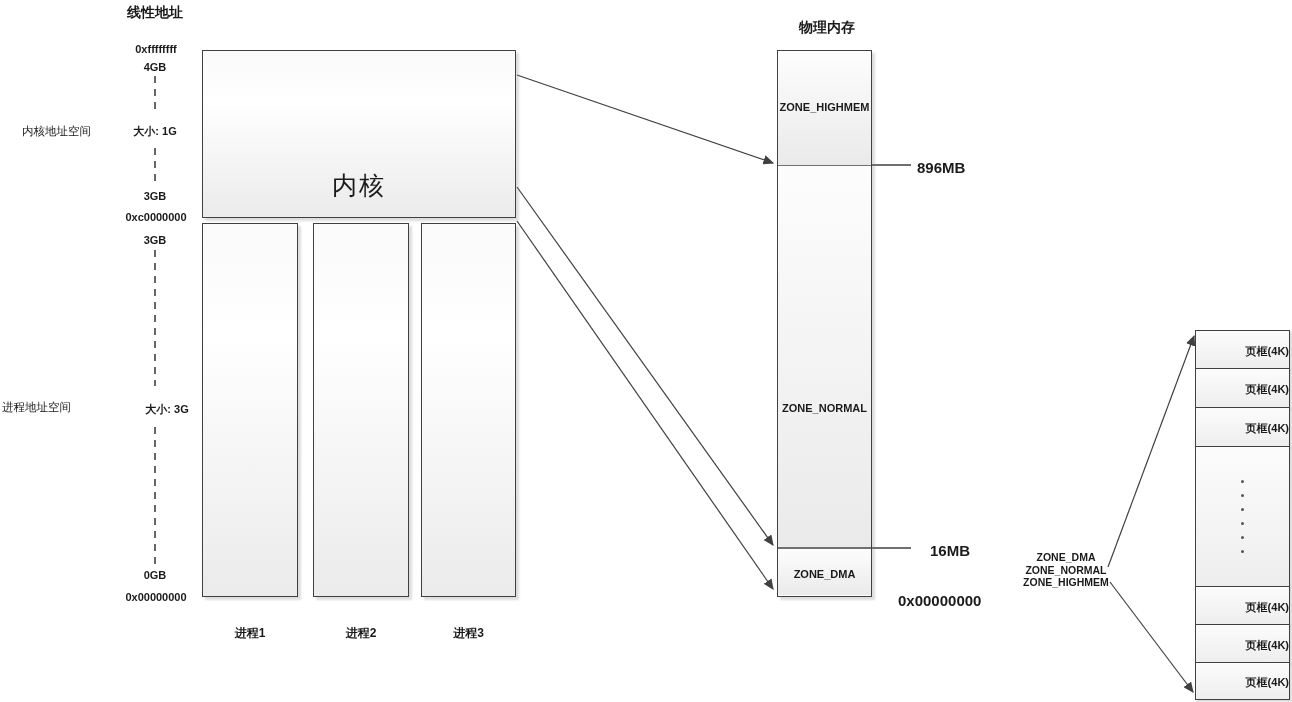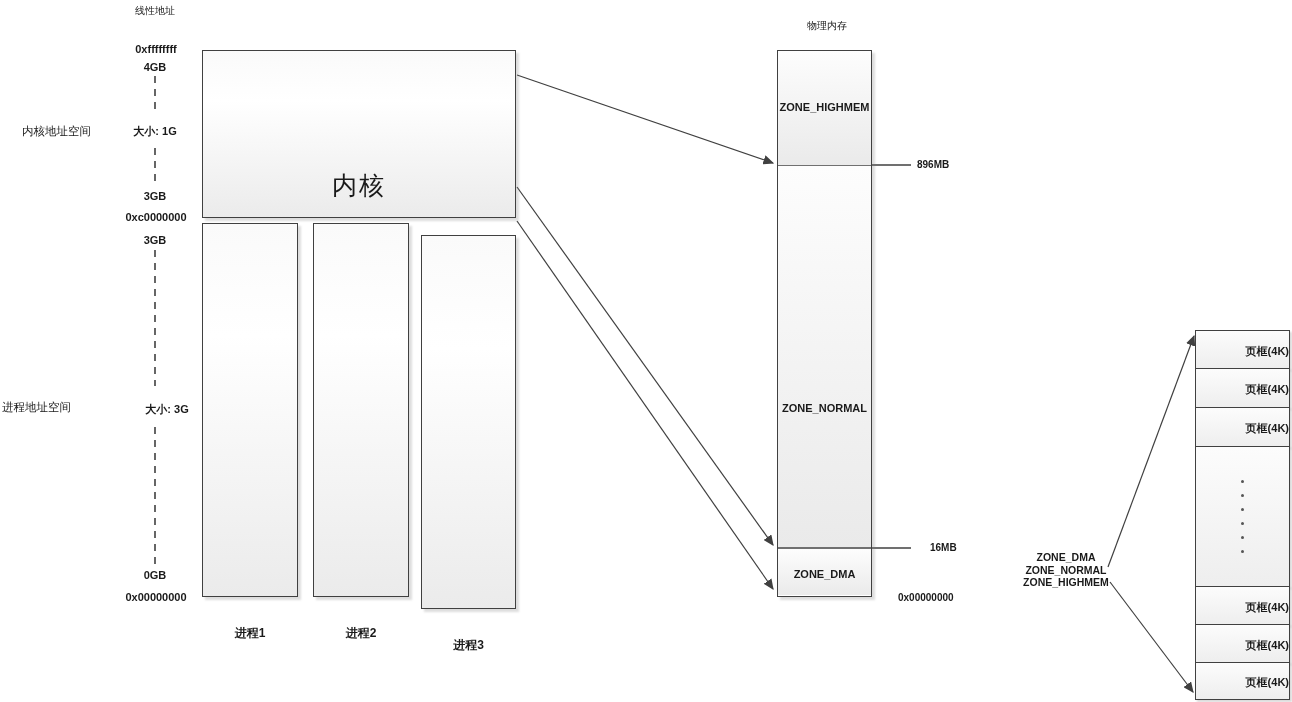--- a/index.html
+++ b/index.html
@@ -4,40 +4,40 @@
 <style>
   * { margin:0; padding:0; box-sizing:border-box; }
   html,body { background:#ffffff; }
   body { font-family:"Liberation Sans","DejaVu Sans",sans-serif; color:#1a1a1a; }
   #canvas {
     position:relative; width:1292px; height:702px; background:#ffffff;
     overflow:hidden;
   }
   .lbl { position:absolute; white-space:nowrap; }
   .ctr { transform:translateX(-50%); text-align:center; }
-  .title { font-size:10px; font-weight:400; }
+  .title { font-size:14px; font-weight:700; }
   .addr  { font-size:11px; font-weight:700; }
   .side  { font-size:11.5px; font-weight:400; }
   .vbox {
     position:absolute;
     border:1.3px solid #404040;
     background:linear-gradient(to bottom,#fafafa 0%,#ffffff 30%,#ebebeb 100%);
     box-shadow:3px 3px 2px rgba(120,120,120,0.25);
   }
   .vbox .boxlabel {
     position:absolute; left:0; right:0; text-align:center;
   }
   .kernel-label { font-size:25px; font-weight:400; letter-spacing:2px; }
   .proc-label   { font-size:12px; font-weight:700; }
   .zone-label   { font-size:11px; font-weight:700; }
   .frame-label  { font-size:11px; font-weight:700; }
   .physbox { background:none; }
   .zone-region { position:absolute; left:0; right:0;
     background:linear-gradient(to bottom,#fdfdfd 0%,#eaeaea 100%); }
-  .memlbl { font-size:10px; font-weight:700; }
+  .memlbl { font-size:15px; font-weight:700; }
   .zonelist { font-size:10.5px; font-weight:700; line-height:12.5px; text-align:center; }
   .framebox {
     position:absolute; left:1195px; width:95px;
     border:1.2px solid #404040;
     background:linear-gradient(to bottom,#fcfcfc 0%,#eeeeee 100%);
     box-shadow:2px 2px 2px rgba(130,130,130,0.3);
   }
   .framebox .boxlabel { position:absolute; left:0; right:0; text-align:right; }
   .dotcol { display:flex; flex-direction:column; align-items:center;
     justify-content:center; height:100%; gap:11px; }
@@ -99,21 +99,21 @@
   <div class="vbox" style="left:202px; top:50px; width:314px; height:168px;">
     <div class="boxlabel kernel-label" style="top:118px;">内核</div>
   </div>
 
   <div class="vbox" style="left:202px; top:223px; width:96px; height:374px;">
     <div class="boxlabel proc-label" style="top:401px;">进程1</div>
   </div>
   <div class="vbox" style="left:313px; top:223px; width:96px; height:374px;">
     <div class="boxlabel proc-label" style="top:401px;">进程2</div>
   </div>
-  <div class="vbox" style="left:421px; top:223px; width:95px; height:374px;margin-top:12px;">
+  <div class="vbox" style="left:421px; top:223px; width:95px; height:374px;">
     <div class="boxlabel proc-label" style="top:401px;">进程3</div>
   </div>
 
   <div class="vbox physbox" style="left:777px; top:50px; width:95px; height:547px;">
     <div class="zone-region" style="top:0; height:114px;">
       <div class="boxlabel zone-label" style="top:50px;">ZONE_HIGHMEM</div>
     </div>
     <div class="zone-region" style="top:115px; height:381px;">
       <div class="boxlabel zone-label" style="top:236px;">ZONE_NORMAL</div>
     </div>

